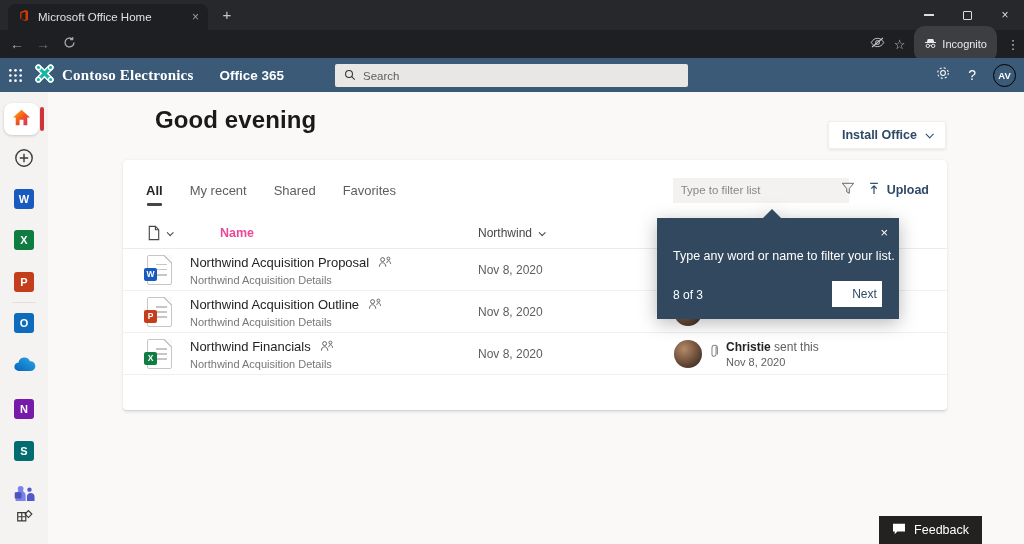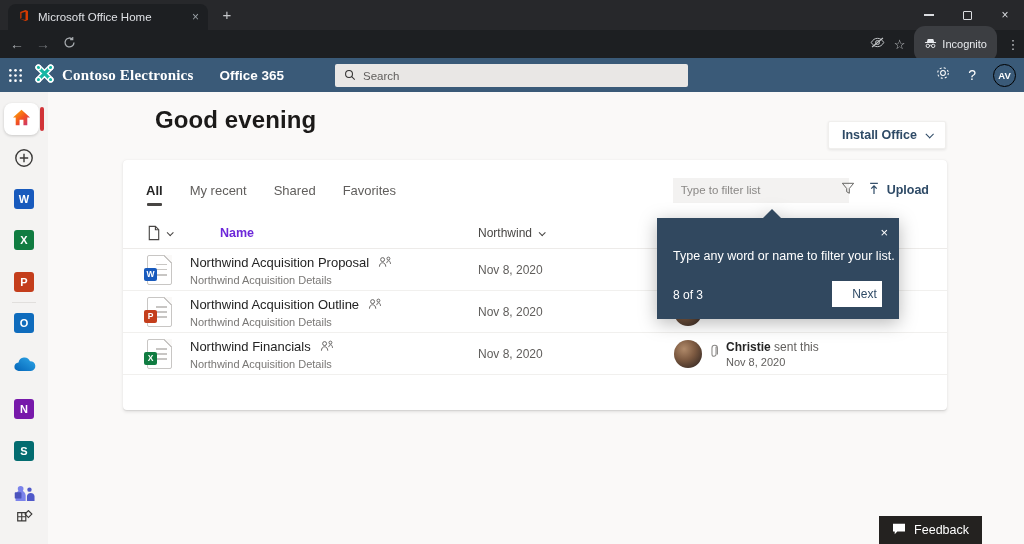--- a/index.html
+++ b/index.html
@@ -107,21 +107,21 @@
   .pivot.active::after { content:''; position:absolute; left:1px; right:1px; bottom:-8px; height:2.5px; background:#484644; border-radius:1px; }
   .filter-box {
     margin-left:auto; width:176px; height:25px; background:#f3f2f1; display:flex; align-items:center; padding:0 8px; gap:6px;
   }
   .filter-box input { border:0; outline:0; background:transparent; flex:1; font-size:11.5px; color:#605e5c; font-family:inherit; }
   .filter-box input::placeholder { color:#8a8886; }
   .upload { margin-left:19px; display:flex; align-items:center; gap:7px; color:#2e4a66; font-size:12.5px; font-weight:600; }
 
   .grid-cols { display:grid; grid-template-columns:43px 288px 196px 1fr; padding:0 18px 0 24px; align-items:center; }
   .table-head { margin-top:12px; height:31px; border-bottom:1px solid #edebe9; color:#484644; }
-  .th-name { font-size:12.5px; font-weight:700; color:#6d28d9;padding-left:30px; }
+  .th-name { font-size:12.5px; font-weight:700; color:#ec4899;padding-left:30px; }
   .th-mod { font-size:12px; display:flex; align-items:center; gap:7px; }
   .th-icons { display:flex; align-items:center; gap:6px; color:#484644; }
 
   .row { height:42px; border-bottom:1px solid #f1f0ee; }
   .doc { position:relative; width:25px; height:30px; background:#fff; border:1px solid #c8c6c4; border-radius:2px; }
   .doc-fold { position:absolute; top:-1px; right:-1px; width:8px; height:8px; background:linear-gradient(225deg,#faf9f8 48%,#c8c6c4 48%,#c8c6c4 58%,#fff 58%); }
   .doc-lines { position:absolute; right:4px; top:8px; width:11px; height:13px;
     background:repeating-linear-gradient(to bottom,#c8c6c4 0 1.5px,transparent 1.5px 5px); }
   .doc-badge { position:absolute; left:-4px; bottom:3px; width:13px; height:13px; border-radius:2px;
     color:#fff; font-size:8.5px; font-weight:700; display:flex; align-items:center; justify-content:center; }

